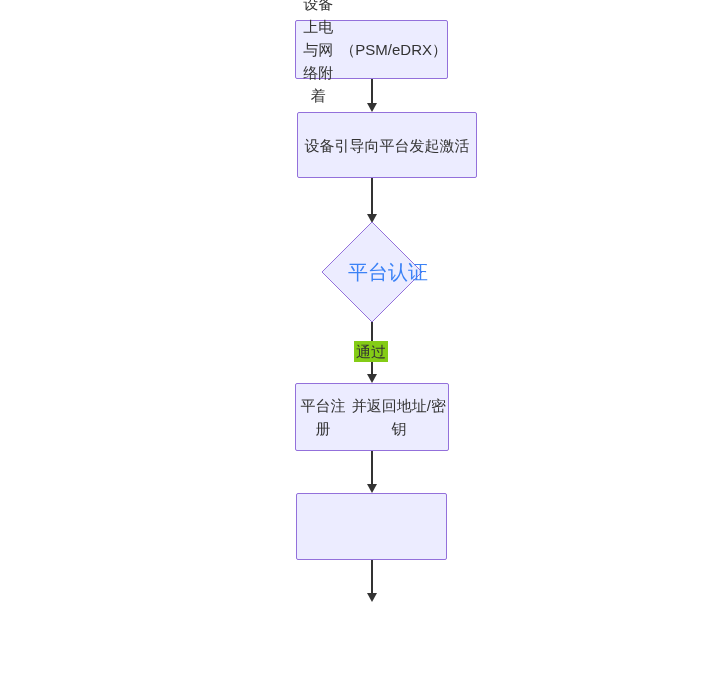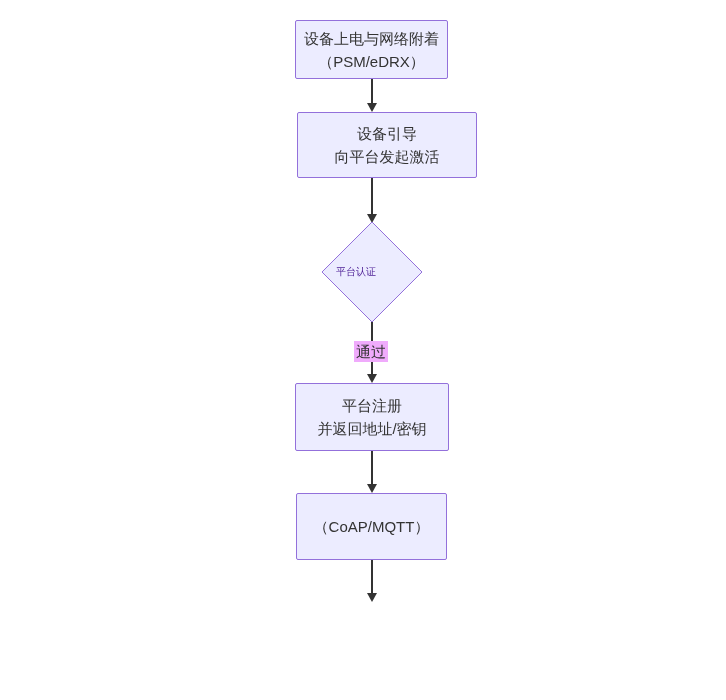--- a/index.html
+++ b/index.html
@@ -15,21 +15,21 @@
     background: #ffffff;
     overflow: hidden;
   }
   .node {
     position: absolute;
     background: #ECECFF;
     border: 1px solid #9370DB;
     border-radius: 2px;
     box-sizing: border-box;
     display: flex;
-    flex-direction: column;
+    flex-direction: row;
     align-items: center;
     justify-content: center;
     color: #333333;
     font-size: 15px;
     line-height: 23px;
     text-align: center;
   }
   .arrow {
     position: absolute;
     width: 12px;
@@ -49,36 +49,36 @@
     border-right: 5px solid transparent;
     border-top: 9px solid #333333;
   }
   .diamond-svg {
     position: absolute;
     left: 320px;
     top: 220px;
   }
   .diamond-label {
     position: absolute;
-    left: 304px;
+    left: 336px;
     top: 220px;
     width: 104px;
     height: 104px;
     display: flex;
     align-items: center;
     justify-content: center;
-    color: #4c1d95;
-    font-size: 10px;
+    color: #3b82f6;
+    font-size: 20px;
   }
   .edge-label {
     position: absolute;
     left: 371px;
     top: 341px;
     transform: translateX(-50%);
-    background: #f0abfc;
+    background: #84cc16;
     color: #333333;
     font-size: 15px;
     line-height: 21px;
     padding: 0 2px;
     white-space: nowrap;
   }
 </style>
 </head>
 <body>
 
@@ -120,21 +120,20 @@
     <div>平台注册</div>
     <div>并返回地址/密钥</div>
   </div>
 
   <div class="arrow" style="left:366px; top:451px; height:42px;">
     <div class="arrow-line"></div>
     <div class="arrow-head"></div>
   </div>
 
   <div class="node" style="left:296px; top:493px; width:151px; height:67px;">
-    <div>（CoAP/MQTT）</div>
   </div>
 
   <div class="arrow" style="left:366px; top:560px; height:42px;">
     <div class="arrow-line"></div>
     <div class="arrow-head"></div>
   </div>
 
 
 </div>
 

